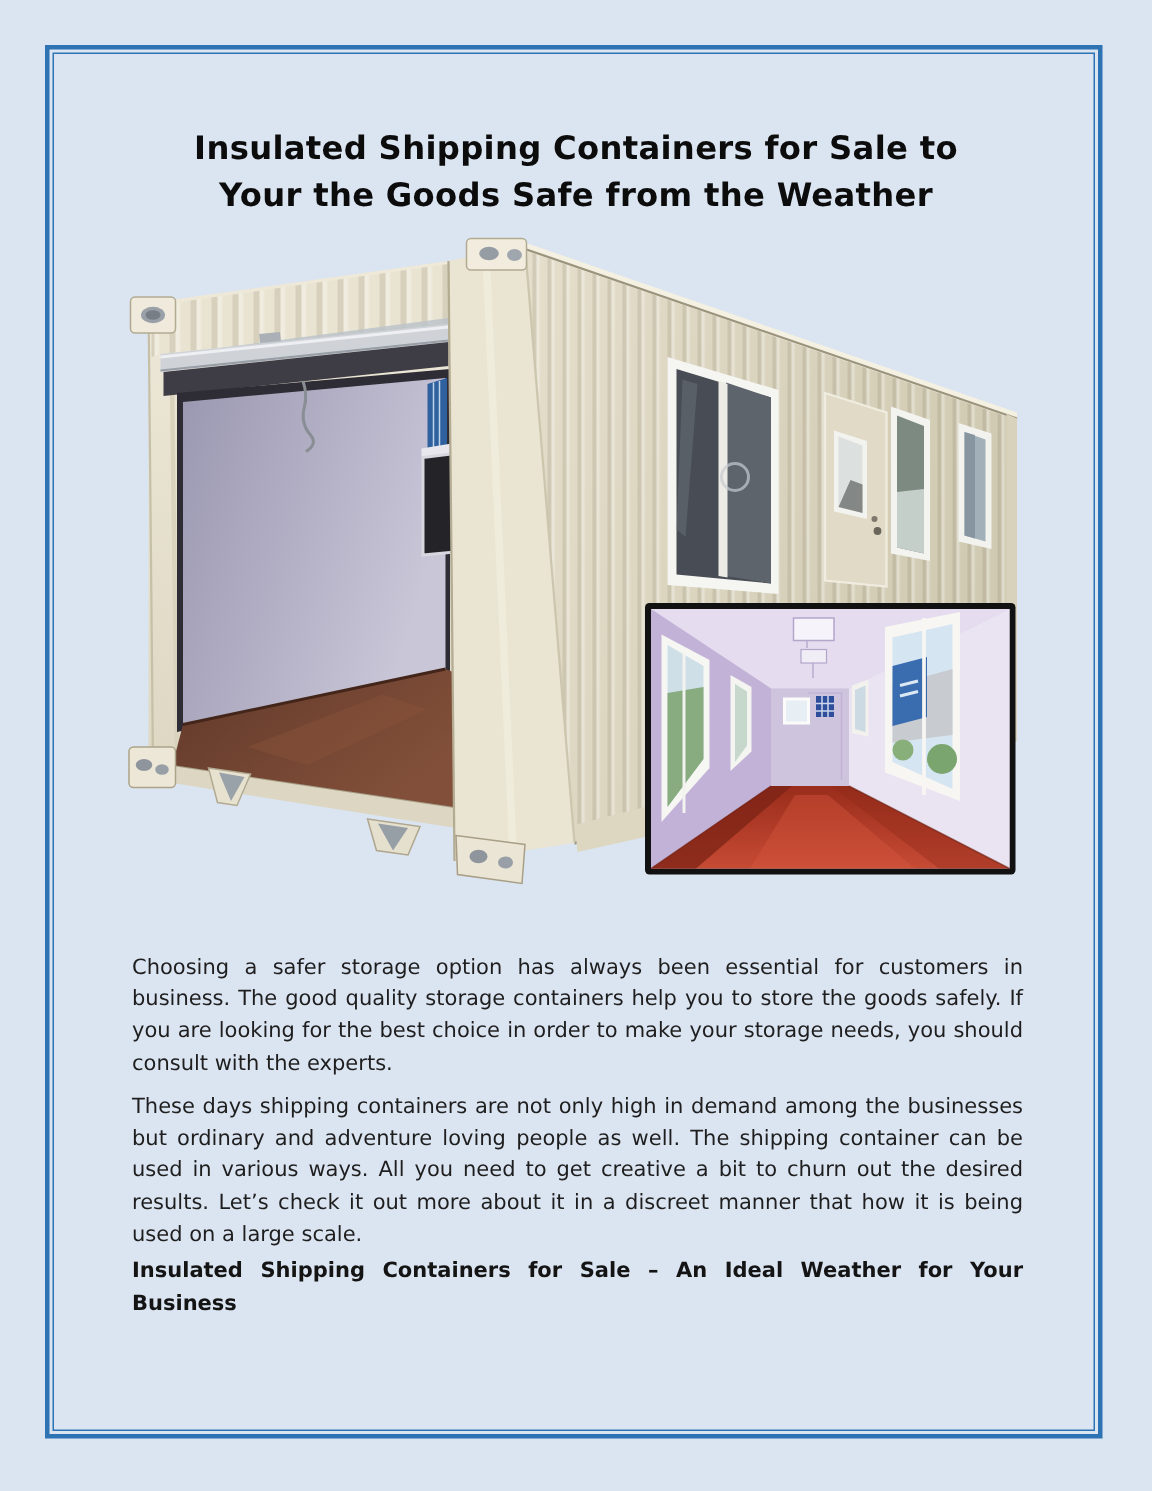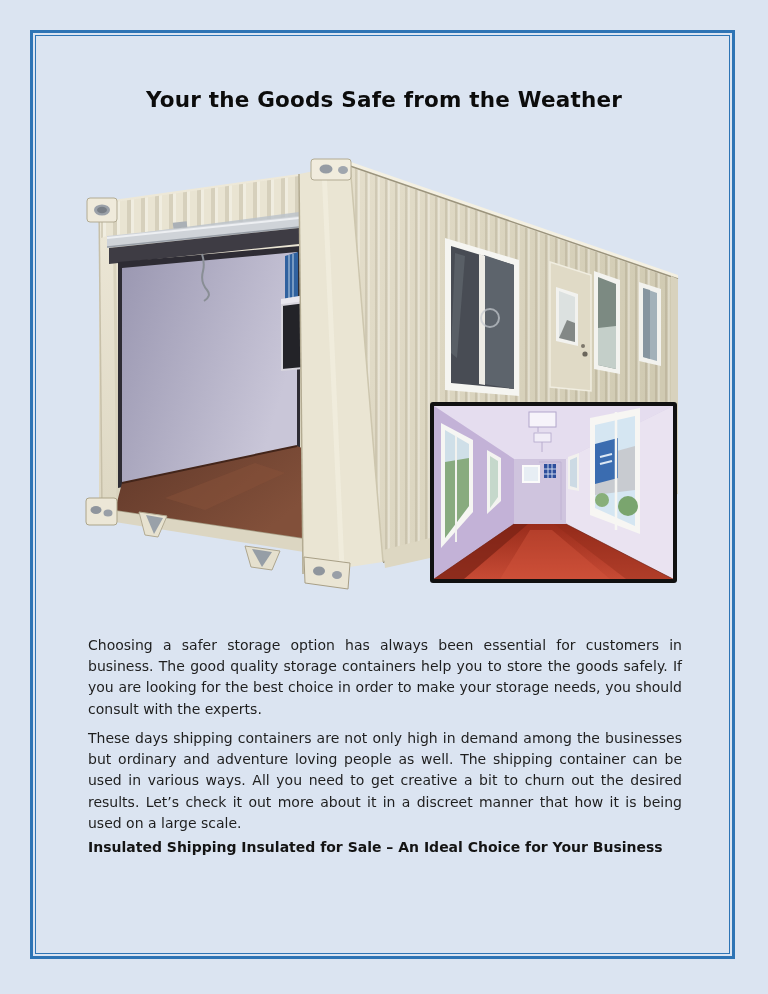--- a/index.html
+++ b/index.html
@@ -37,20 +37,21 @@
     text-align:justify;font-weight:bold;font-size:14px;line-height:21.5px;color:#141414;
   }
 </style>
 </head>
 <body>
 
 <div class="page">
   <div class="frame"></div>
 
   <h1 class="title" style="margin:0;">
+    <span>Insulated Shipping Containers for Sale to</span>
     <span>Your the Goods Safe from the Weather</span>
   </h1>
 
   <div class="photo">
     <svg viewBox="0 0 600 440">
       <defs>
         <linearGradient id="gFront" x1="0" y1="0" x2="0" y2="1">
           <stop offset="0" stop-color="#eee9d9"></stop>
             <stop offset="1" stop-color="#dcd6c1"></stop>
         </linearGradient>
@@ -217,14 +218,14 @@
           <rect x="114" y="62" width="12" height="14" fill="#2e4e9c"></rect>
           <path d="M118,62 V76 M122,62 V76 M114,67 H126 M114,72 H126" stroke="#cdd6ec" stroke-width="1" fill="none"></path>
           <path d="M109,60 L131,60 L131,118" stroke="#b9abd0" stroke-width="1" fill="none" opacity="0.7"></path>
         </g>
       </g>
     </svg>
   </div>
 
   <p class="bodytext" id="p1" style="margin:0;">Choosing a safer storage option has always been essential for customers in business. The good quality storage containers help you to store the goods safely. If you are looking for the best choice in order to make your storage needs, you should consult with the experts.</p>
   <p class="bodytext" id="p2" style="margin:0;">These days shipping containers are not only high in demand among the businesses but ordinary and adventure loving people as well. The shipping container can be used in various ways. All you need to get creative a bit to churn out the desired results. Let’s check it out more about it in a discreet manner that how it is being used on a large scale.</p>
-  <h2 class="subheading" style="margin:0;">Insulated Shipping Insulated for Sale – An Ideal Choice for Your Business</h2>
+  <h2 class="subheading" style="margin:0;">Insulated Shipping Containers for Sale – An Ideal Weather for Your Business</h2>
 </div>
 
 </body></html>

